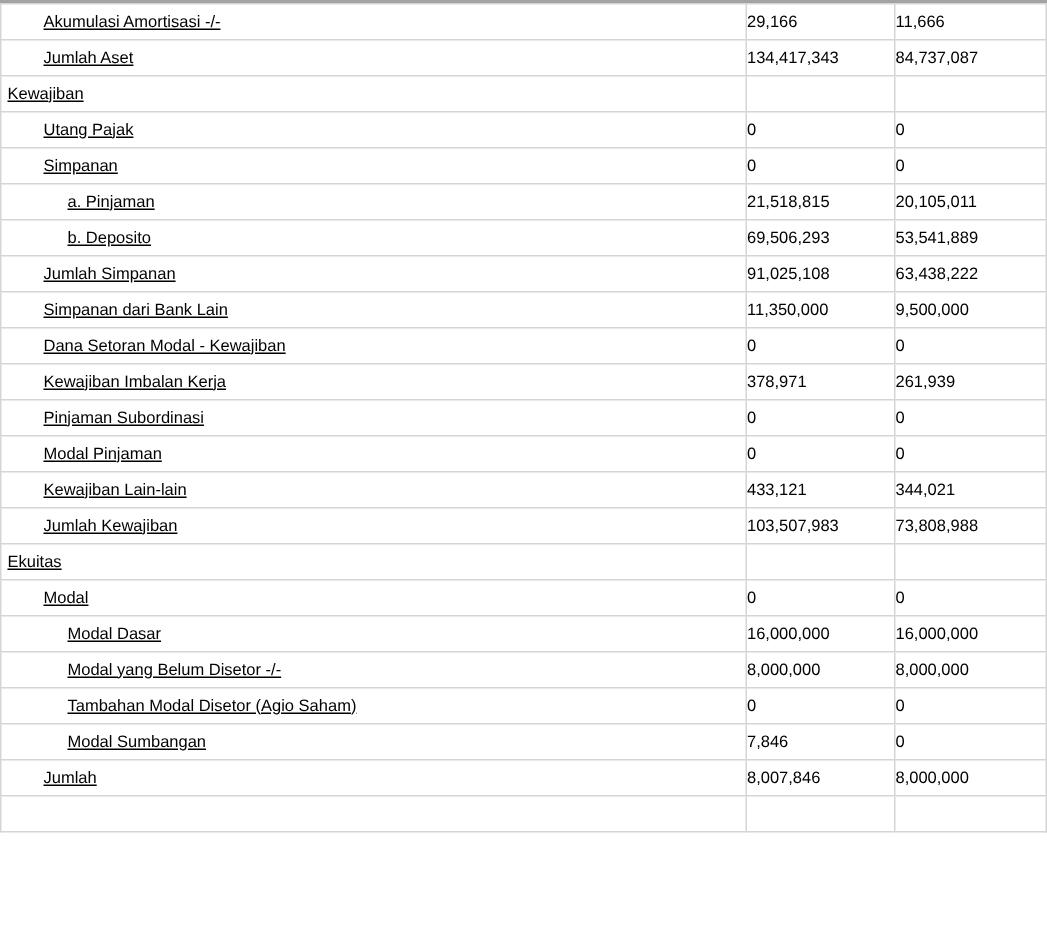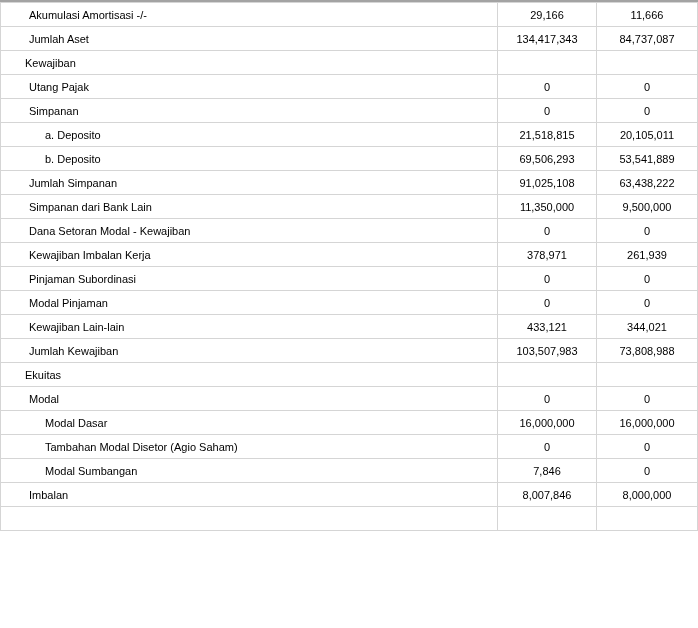--- a/index.html
+++ b/index.html
@@ -36,26 +36,26 @@
   }
   table.report td{
     border:1px solid var(--grid);
     height:23px;
     padding:0;
     overflow:hidden;
     white-space:nowrap;
     vertical-align:middle;
     background:var(--bg);
   }
-  td.label-cell{ text-align:left; }
-  td.label-cell.indent-0{ padding-left:24px; }
+  td.label-cell{ text-align:left;text-decoration:underline; }
+  td.label-cell.indent-0{ padding-left:4px; }
   td.label-cell.indent-1{ padding-left:28px; }
   td.label-cell.indent-2{ padding-left:44px; }
   td.value-cell{
-    text-align:center;
+    text-align:left;
     padding-right:5px;
   }
   col.c-label{ width:497px; }
   col.c-v1{ width:99px; }
   col.c-v2{ width:101px; }
 </style>
 </head>
 <body>
 
 <div class="viewport">
@@ -97,21 +97,21 @@
   </tr>
         <tr>
     <td class="label-cell indent-1">
       <span>Simpanan</span>
     </td>
     <td class="value-cell">0</td>
     <td class="value-cell">0</td>
   </tr>
         <tr>
     <td class="label-cell indent-2">
-      <span>a. Deposito</span>
+      <span>a. Pinjaman</span>
     </td>
     <td class="value-cell">21,518,815</td>
     <td class="value-cell">20,105,011</td>
   </tr>
         <tr>
     <td class="label-cell indent-2">
       <span>b. Deposito</span>
     </td>
     <td class="value-cell">69,506,293</td>
     <td class="value-cell">53,541,889</td>
@@ -188,35 +188,42 @@
   </tr>
         <tr>
     <td class="label-cell indent-2">
       <span>Modal Dasar</span>
     </td>
     <td class="value-cell">16,000,000</td>
     <td class="value-cell">16,000,000</td>
   </tr>
         <tr>
     <td class="label-cell indent-2">
+      <span>Modal yang Belum Disetor -/-</span>
+    </td>
+    <td class="value-cell">8,000,000</td>
+    <td class="value-cell">8,000,000</td>
+  </tr>
+        <tr>
+    <td class="label-cell indent-2">
       <span>Tambahan Modal Disetor (Agio Saham)</span>
     </td>
     <td class="value-cell">0</td>
     <td class="value-cell">0</td>
   </tr>
         <tr>
     <td class="label-cell indent-2">
       <span>Modal Sumbangan</span>
     </td>
     <td class="value-cell">7,846</td>
     <td class="value-cell">0</td>
   </tr>
         <tr>
     <td class="label-cell indent-1">
-      <span>Imbalan</span>
+      <span>Jumlah</span>
     </td>
     <td class="value-cell">8,007,846</td>
     <td class="value-cell">8,000,000</td>
   </tr>
         <tr>
     <td class="label-cell indent-1">
       <span></span>
     </td>
     <td class="value-cell"></td>
     <td class="value-cell"></td>

